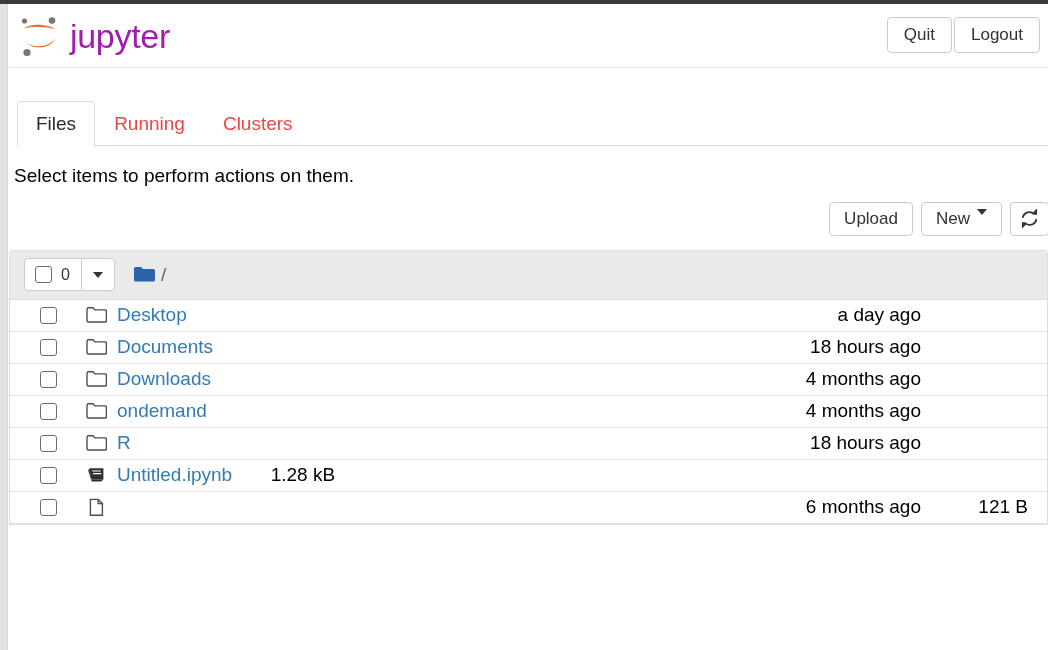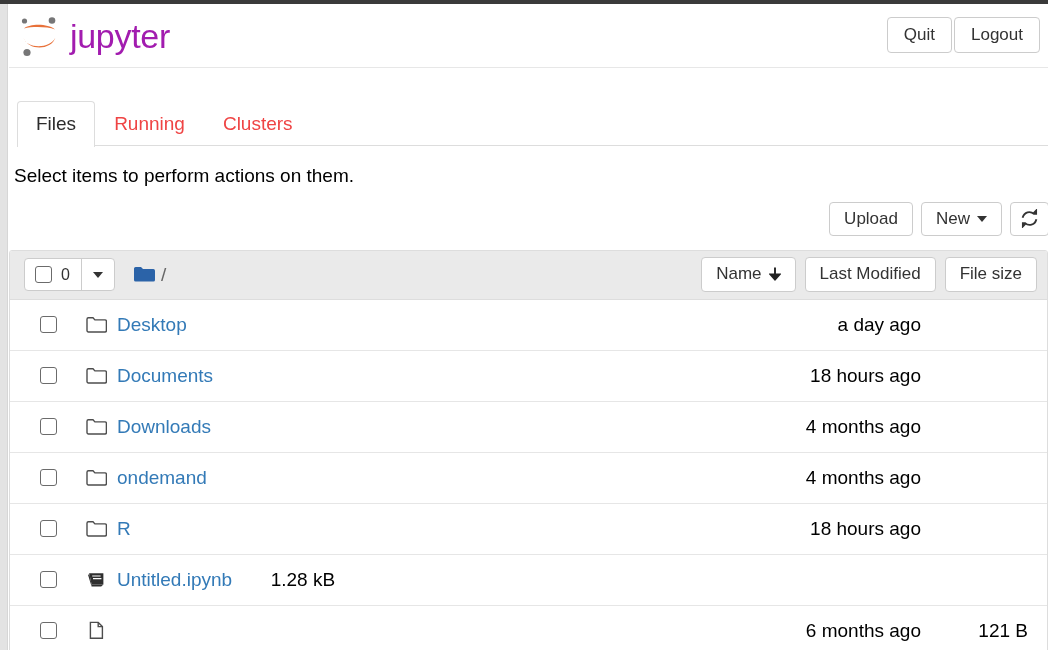--- a/index.html
+++ b/index.html
@@ -132,21 +132,21 @@
   }
   .btn-sm {
     background: #ffffff;
     border: 1px solid #cccccc;
     border-radius: 4px;
     color: #333333;
     font-size: 17px;
     font-family: "Liberation Sans", sans-serif;
     padding: 6px 14px;
     cursor: pointer;
-    display: flex; align-items: center; gap: 7px;
+    display: flex; gap: 7px;
     white-space: nowrap;
     line-height: 1.2;
   }
   .caret {
     width: 0; height: 0;
     border-left: 5px solid transparent;
     border-right: 5px solid transparent;
     border-top: 6px solid #333333;
     display: inline-block;
   }
@@ -227,21 +227,21 @@
     padding: 6px 14px;
     cursor: pointer;
     display: flex; align-items: center; gap: 7px;
     white-space: nowrap;
     line-height: 1.2;
   }
 
   .row {
     display: flex;
     align-items: center;
-    height: 51px;
+    height: 32px;
     padding: 0 10px 0 14px;
     border-bottom: 1px solid #e6e6e6;
     background: #ffffff;
   }
   .row:last-child { border-bottom: 1px solid #e6e6e6; }
   .row-cb {
     width: 17px; height: 17px;
     border: 1.6px solid #6b6b6b;
     border-radius: 3px;
     background: #ffffff;
@@ -347,30 +347,20 @@
         </div>
       </div>
 
       <div class="breadcrumb">
         <svg width="23" height="19" viewBox="0 0 23 19">
           <path d="M1 3.5 a1.6 1.6 0 0 1 1.6-1.6 h5.4 l2 2.2 h10.4 a1.6 1.6 0 0 1 1.6 1.6 v9.3 a1.6 1.6 0 0 1 -1.6 1.6 h-17.8 a1.6 1.6 0 0 1 -1.6 -1.6 z" fill="#2b63a8"></path>
         </svg>
         <span class="crumb-sep">/</span>
       </div>
 
-      <div class="header-cols">
-        <button class="col-btn">
-          <span>Name</span>
-          <svg width="12" height="15" viewBox="0 0 12 15">
-            <path d="M6 0.5 L6 10.5 M1.4 7.4 L6 12.6 L10.6 7.4 Z" fill="#222" stroke="#222" stroke-width="1.9"></path>
-          </svg>
-        </button>
-        <button class="col-btn">Last Modified</button>
-        <button class="col-btn">File size</button>
-      </div>
     </div>
 
     <div class="row">
       <span class="row-cb"></span>
       <span class="row-icon">
         <svg width="21" height="18" viewBox="0 0 21 18">
             <path d="M1 3.2 a1.4 1.4 0 0 1 1.4-1.4 h4.6 l1.9 2.1 h10.1 a1.4 1.4 0 0 1 1.4 1.4 v9.3 a1.4 1.4 0 0 1 -1.4 1.4 h-16.6 a1.4 1.4 0 0 1 -1.4 -1.4 z" fill="none" stroke="#4d4d4d" stroke-width="1.4"></path>
           </svg>
       </span>
       <span class="row-name">Desktop</span>

